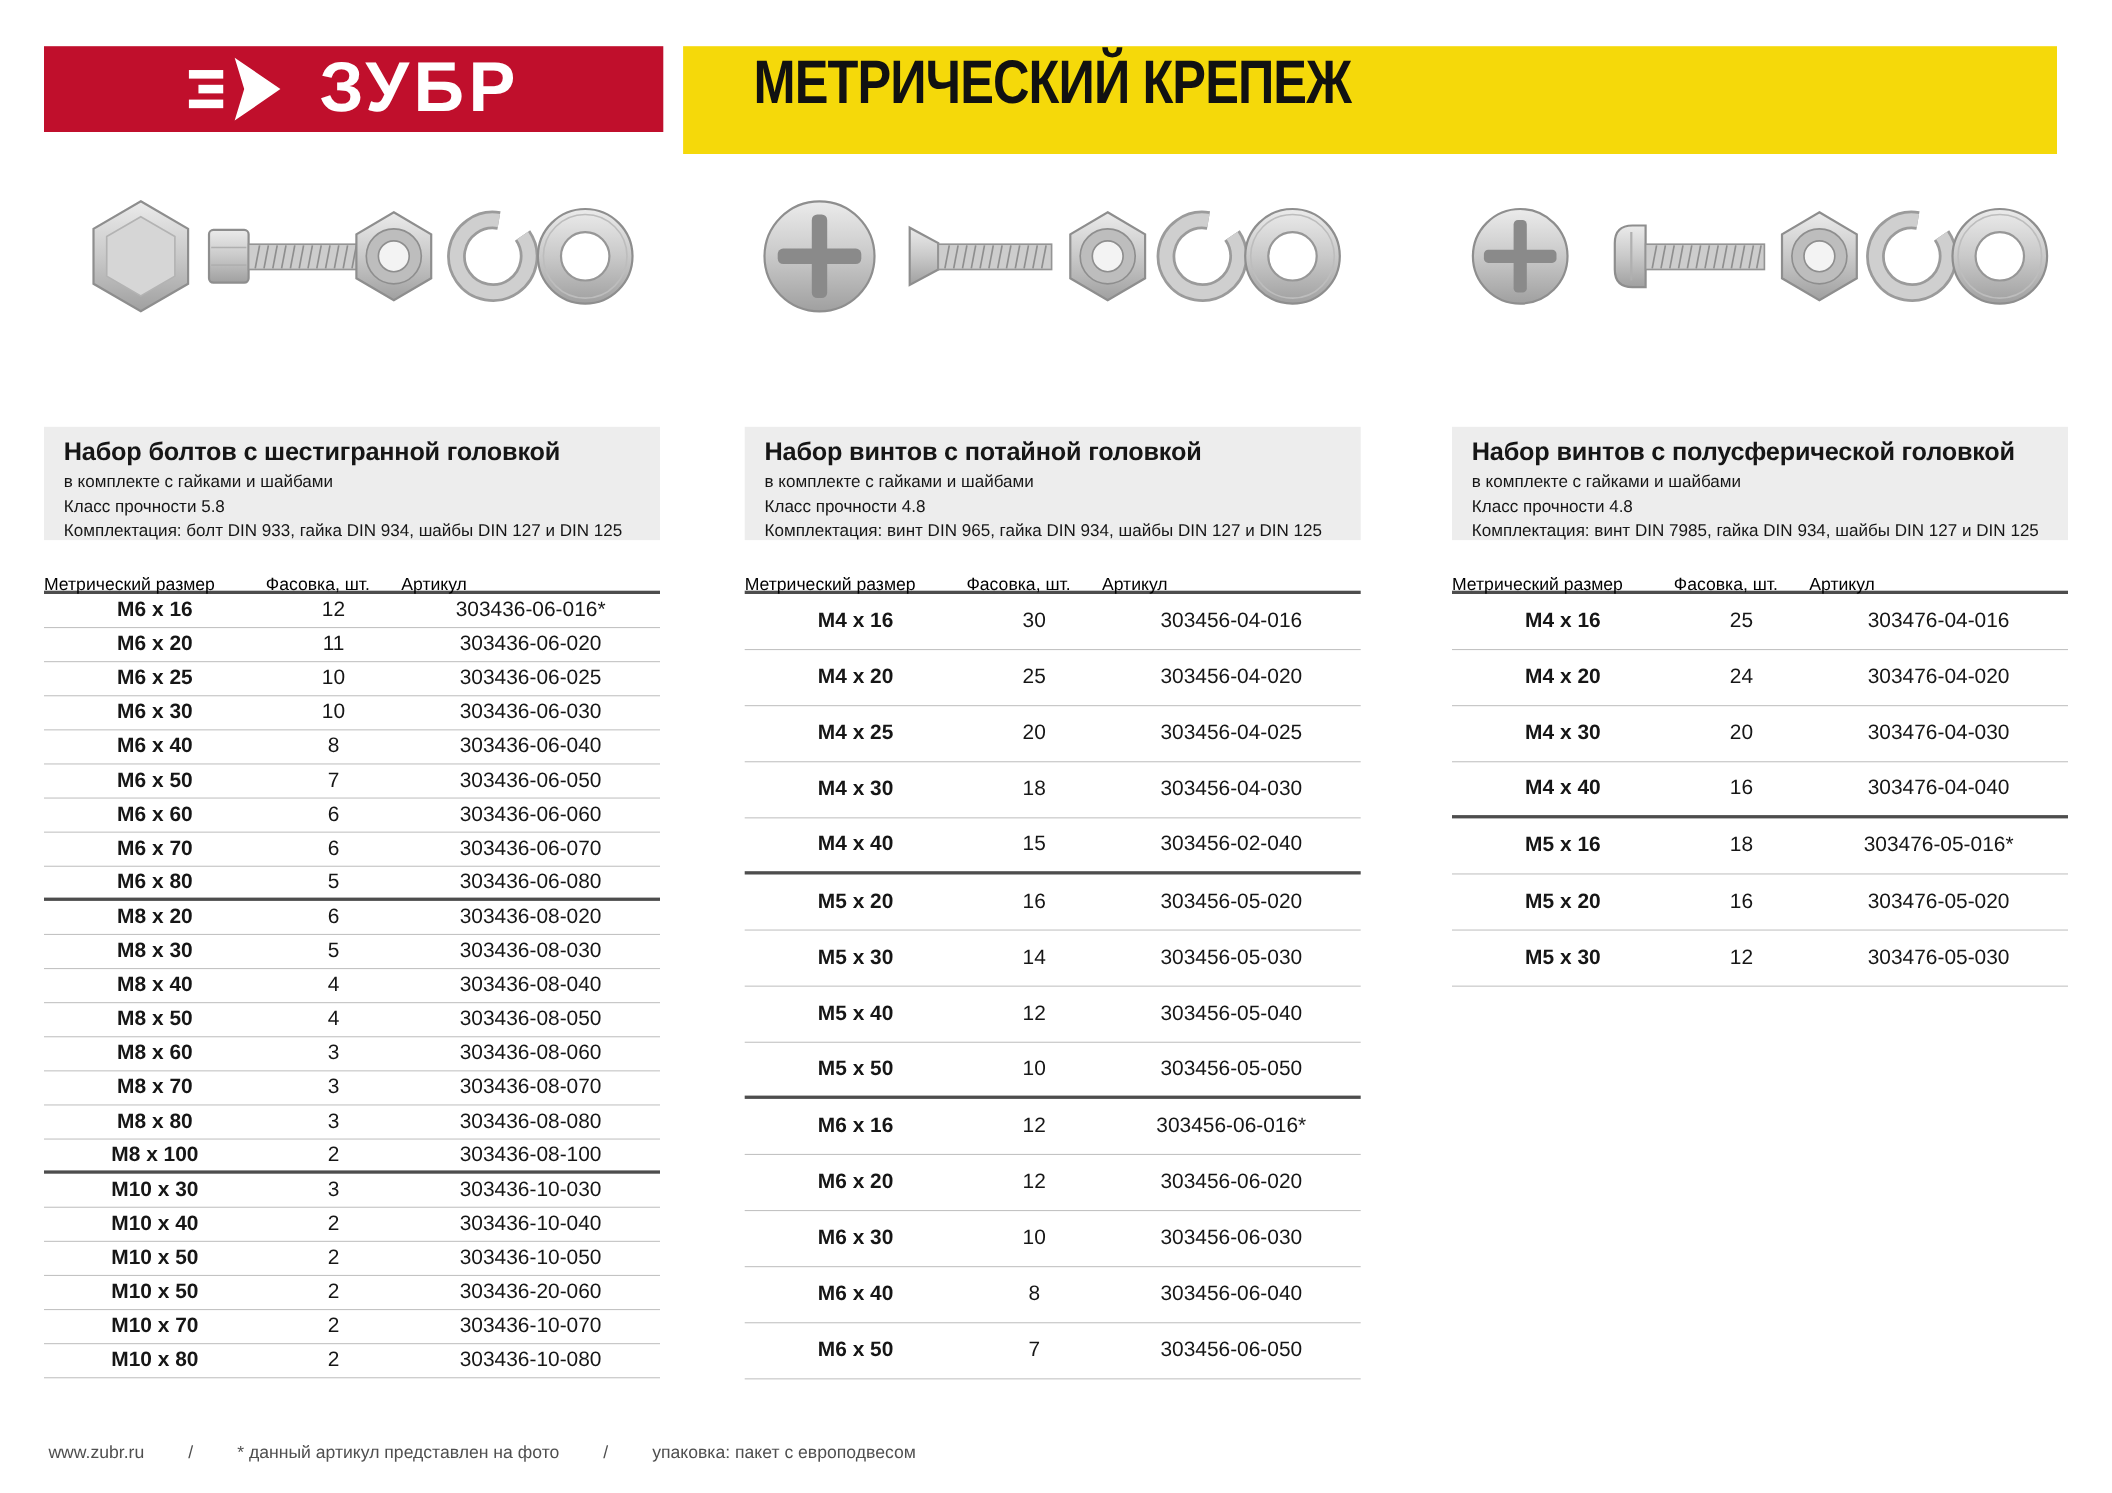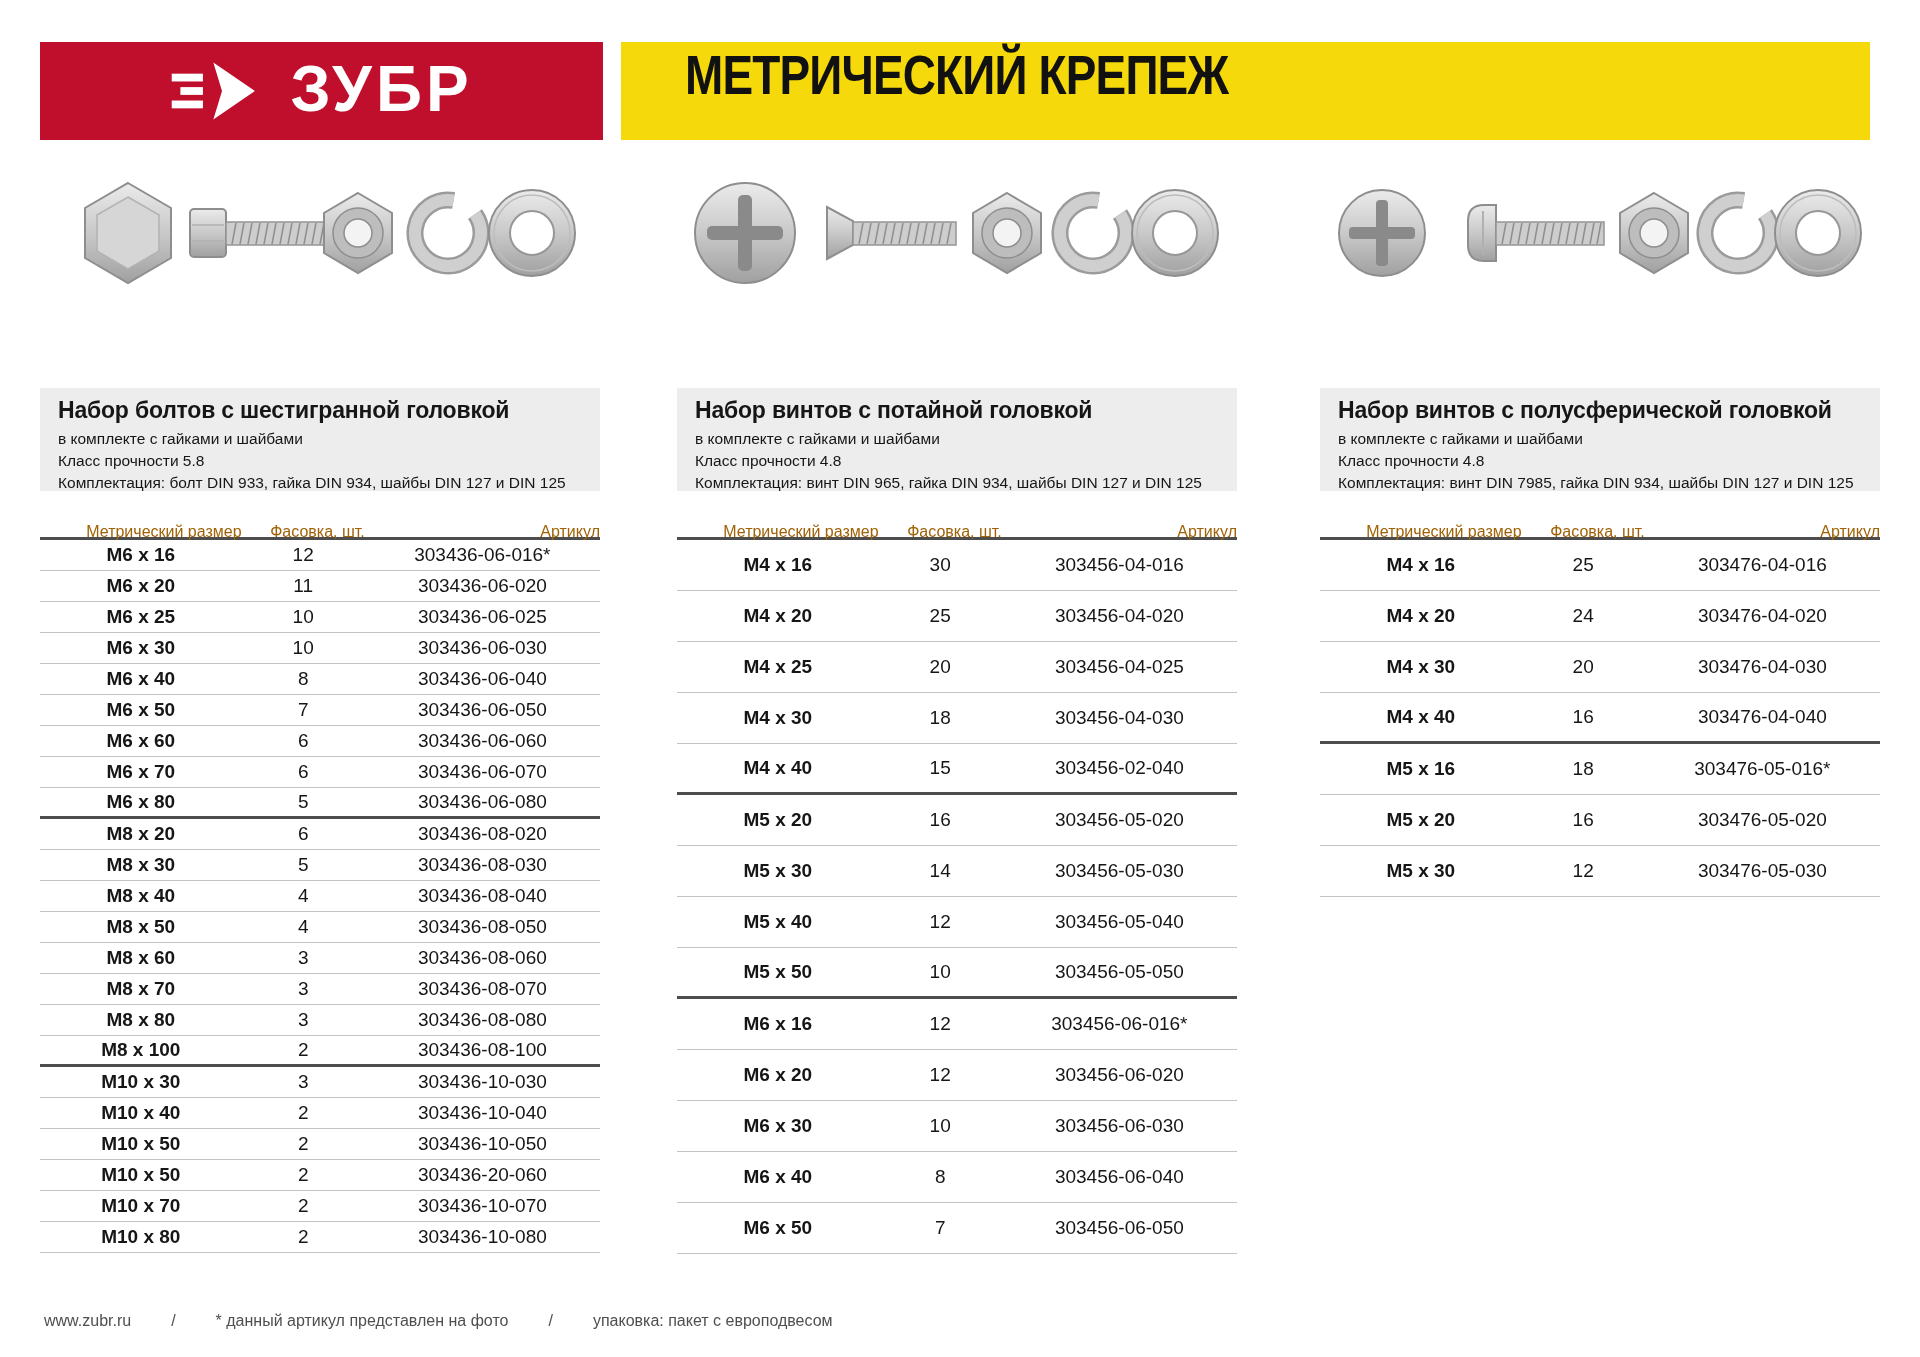--- a/index.html
+++ b/index.html
@@ -3,21 +3,21 @@
 <meta charset="utf-8">
 <style>
   * { margin:0; padding:0; box-sizing:border-box; }
   html,body { background:#ffffff; }
   .page {
     position:relative; width:1920px; height:1357px; background:#fff;
     font-family:"Liberation Sans","DejaVu Sans",sans-serif; color:#161616; overflow:hidden;
   }
   
   .brand-box {
-    position:absolute; left:40px; top:42px; width:563px; height:98px;
+    position:absolute; left:40px; top:42px; width:563px; height:78px;
     background:var(--brand-red,#c00f2c);
     display:flex; align-items:center; justify-content:center; gap:16px;
   }
   .brand-text { color:#fff; font-size:64px; font-weight:bold; letter-spacing:4px; line-height:1; padding-bottom:4px; }
   .title-box {
     position:absolute; left:621px; top:42px; width:1249px; height:98px;
     background:var(--accent-yellow,#f5d90a); display:flex; align-items:flex-start;
   }
   .title-box .big-title {
     margin-left:64px; font-size:56px; font-weight:bold; letter-spacing:-1px;
@@ -32,21 +32,21 @@
     background:var(--info-bg,#ededed); padding:9px 18px 0 18px;
   }
   .info h2 { font-size:23px; font-weight:bold; letter-spacing:-0.2px; margin-bottom:4px; white-space:nowrap; }
   .info .line { font-size:15.5px; line-height:1.42; white-space:nowrap; }
   
   .table { position:absolute; top:498px; left:0; width:560px; }
   .thead {
     display:grid; grid-template-columns:36% 22% 42%; height:42px; align-items:center;
     border-bottom:3px solid var(--rule-dark,#4d4d4d);
   }
-  .thead span { text-align:right; font-size:16px; color:#a16207;margin-top:25px; }
+  .thead span { text-align:left; font-size:16px; color:#000000;margin-top:25px; }
   .trow {
     display:grid; grid-template-columns:36% 22% 42%; align-items:center;
     border-bottom:1px solid var(--rule-light,#c3c3c3);
   }
   .dense .trow { height:31px; }
   .roomy .trow { height:51px; }
   .trow.group-end { border-bottom:3px solid var(--rule-dark,#4d4d4d); }
   .cell { text-align:center; font-size:19px; color:#161616; }
   .cell.size { font-weight:bold; }
   

